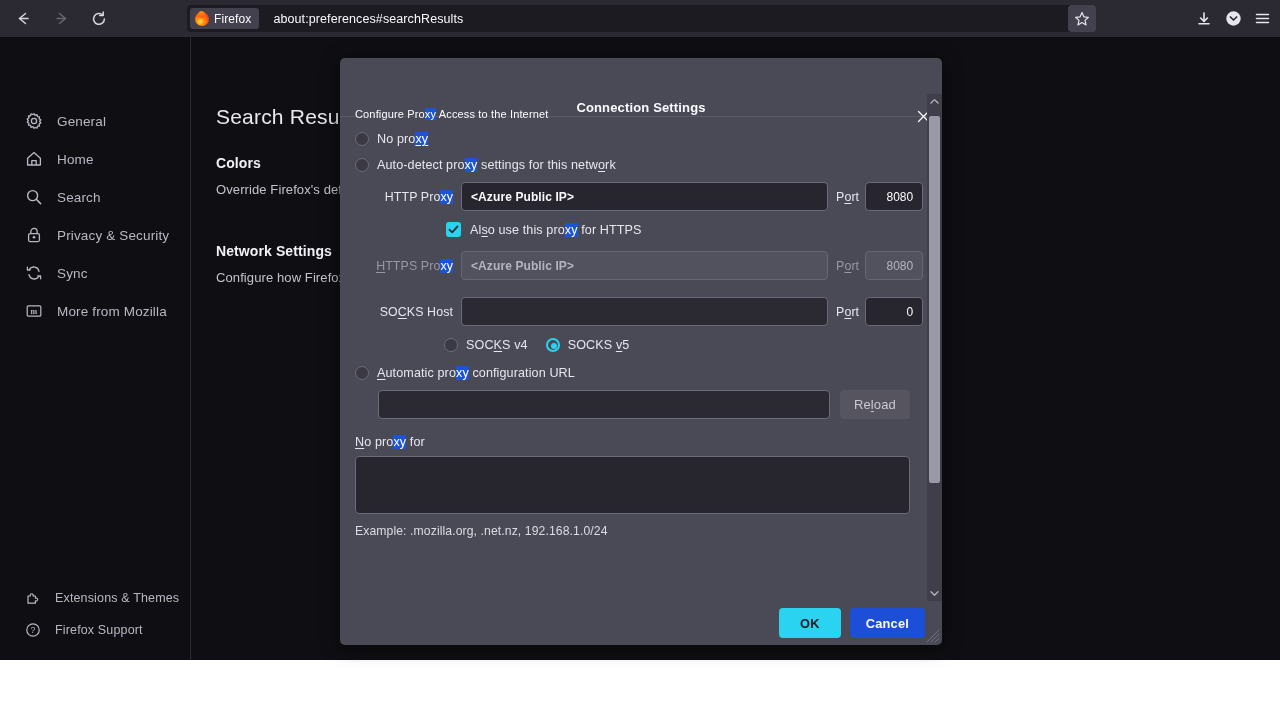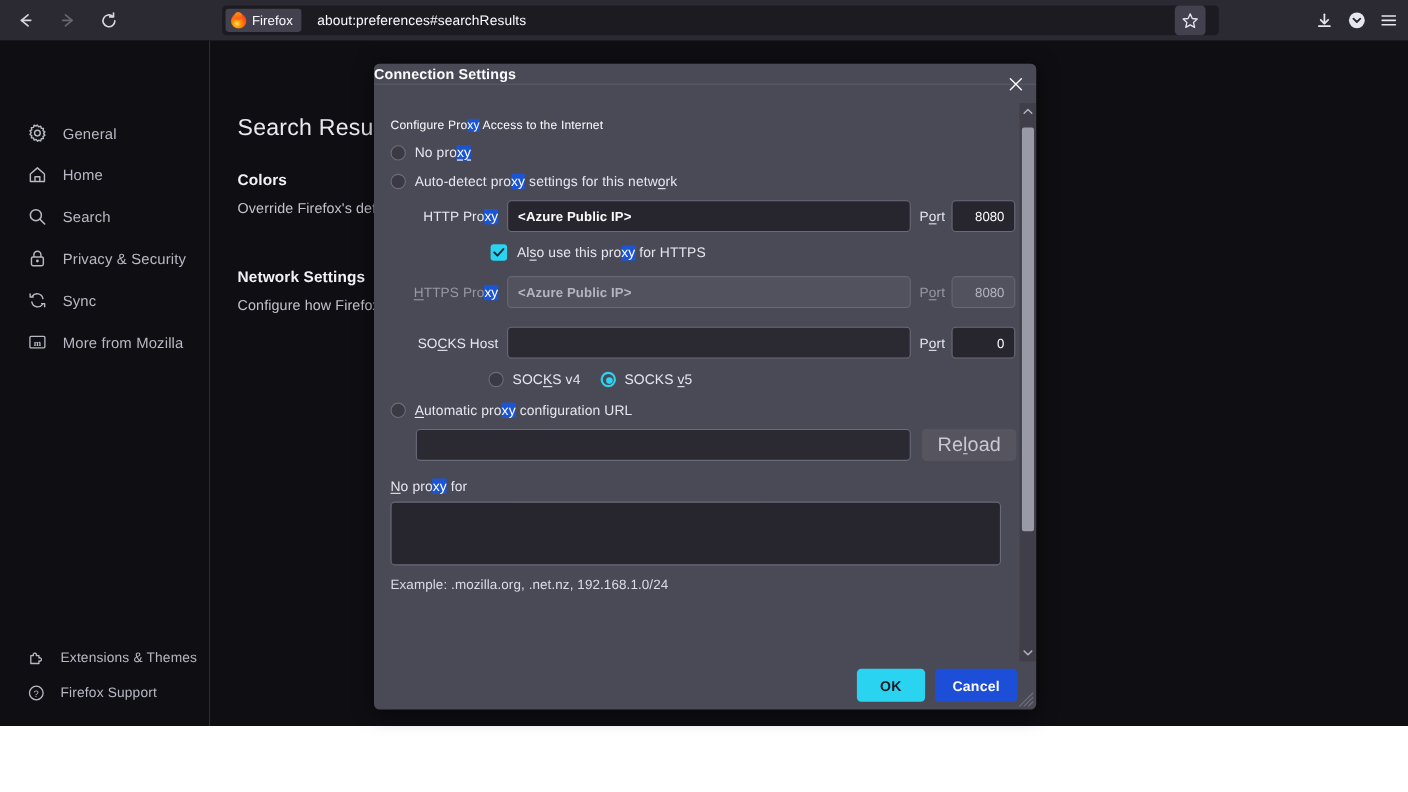--- a/index.html
+++ b/index.html
@@ -25,21 +25,21 @@
   }
   .nav-btn {
     width: 30px; height: 30px; margin-left: 8px;
     display: flex; align-items: center; justify-content: center;
     border-radius: 4px;
   }
   .nav-btn svg { display: block; }
   .nav-btn.disabled svg { opacity: .35; }
 
   #urlbar {
-    position: absolute; left: 202px; top: 5px;
+    position: absolute; left: 187px; top: 5px;
     width: 906px; height: 27px;
     background: #1c1b22;
     border-radius: 4px;
     display: flex; align-items: center;
   }
   #fx-chip {
     display: flex; align-items: center; gap: 5px;
     height: 21px; margin-left: 3px; padding: 0 8px 0 5px;
     background: #42414d; border-radius: 3px;
   }
@@ -108,21 +108,21 @@
     width: 602px; height: 587px;
     background: #4a4a57;
     border-radius: 5px;
     box-shadow: 0 3px 18px rgba(0,0,0,.55);
     overflow: hidden;
   }
   #dlg-head {
     position: relative; height: 19px;
     background: #4a4a57;
     border-bottom: 1px solid #5b5b68;
-    display: flex; align-items: center; 
+    display: flex; align-items: center; justify-content: center; margin-top: 40px;
   }
   #dlg-title { font-size: 13px; color: #fbfbfe; font-weight: bold; letter-spacing: .15px; }
   #dlg-close {
     position: absolute; right: 8px; top: 7px;
     width: 22px; height: 22px;
     display: flex; align-items: center; justify-content: center;
     border-radius: 4px;
   }
 
   #dlg-body {
@@ -187,21 +187,21 @@
   .socks-row { display: flex; align-items: center; gap: 10px; margin: 12px 0 0 89px; }
   .socks-row .radio-row { margin-top: 0; }
 
   .auto-row { display: flex; align-items: center; gap: 10px; margin: 10px 0 0 23px; }
   .auto-txt {
     width: 452px; height: 29px; background: #2b2a33;
     border: 1px solid #6a6a78; border-radius: 4px;
   }
   .btn-sm {
     height: 29px; padding: 0 14px; background: #55545f;
-    border-radius: 4px; font-size: 18px; color: #c9c9d4;
+    border-radius: 4px; font-size: 13px; color: #c9c9d4;
     display: flex; align-items: center; letter-spacing: .1px;
   }
 
   #noproxy-lbl { font-size: 12.6px; color: #e6e6ee; margin-top: 16px; letter-spacing: .1px; }
   #noproxy-box {
     width: 555px; height: 58px; margin-top: 7px;
     background: #27262e; border: 1px solid #6a6a78; border-radius: 4px;
   }
   #example { font-size: 12.2px; color: #dcdce4; margin-top: 10px; letter-spacing: .1px; }
 

